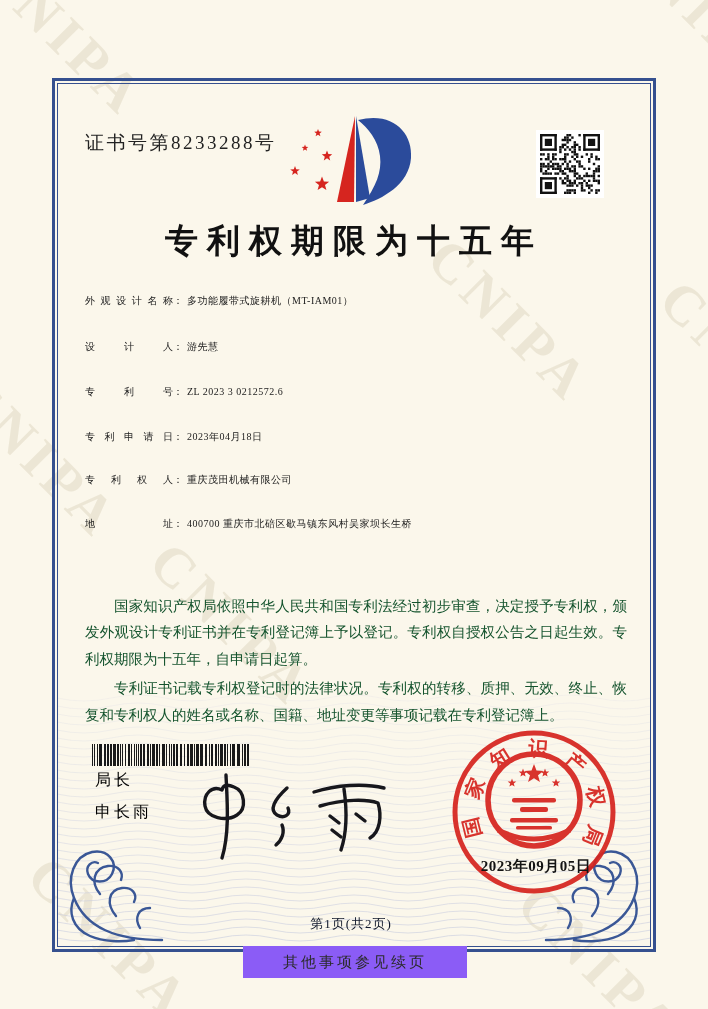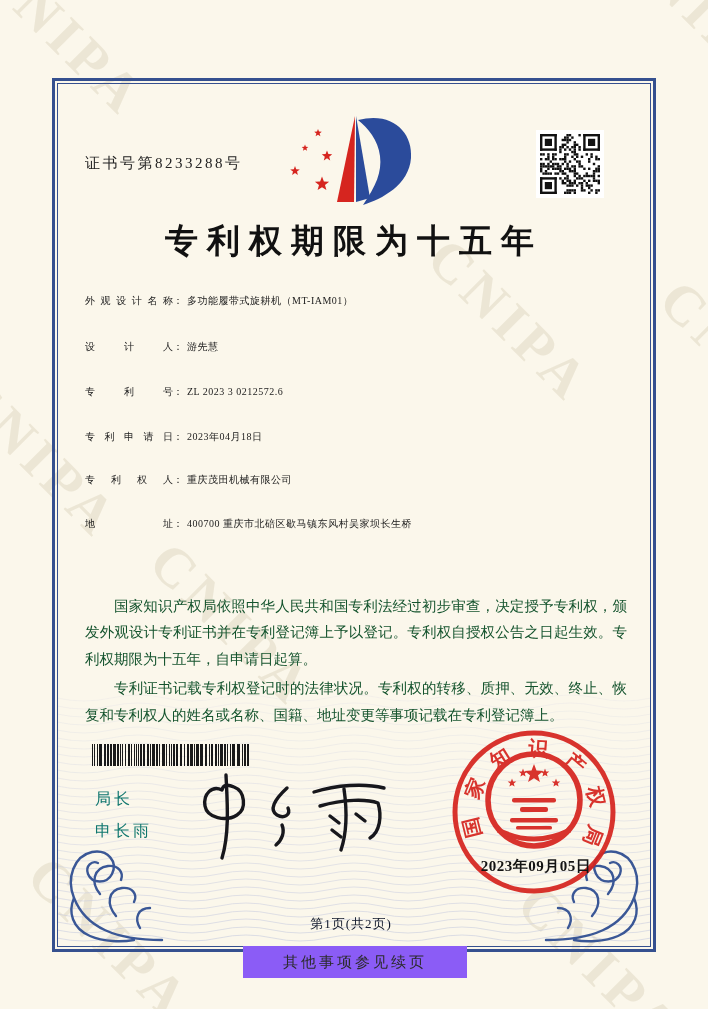--- a/index.html
+++ b/index.html
@@ -34,21 +34,21 @@
     position:absolute; left:2px; top:2px; right:2px; bottom:2px;
     border:1px solid #35508F;
   }
   .waves{position:absolute; z-index:2; left:57px; top:694px;}
   .flourish{position:absolute; z-index:4;}
   .flourish-left{left:46px; top:836px;}
   .flourish-right{left:540px; top:836px; transform:scaleX(-1);}
   
   .cert-no{
     position:absolute; z-index:5; left:85px; top:130px;
-    font-size:15px; letter-spacing:2.5px; color:#222;margin-top:24px;
+    font-size:19px; letter-spacing:2.5px; color:#222;
   }
   .logo{position:absolute; z-index:5; left:280px; top:110px;}
   .qr-box{
     position:absolute; z-index:5; left:536px; top:130px;
     width:68px; height:68px; background:#fff;
   }
   .qr-box svg{position:absolute; left:4px; top:4px;}
   .title{
     position:absolute; z-index:5; left:0; top:219px; width:708px;
     text-align:center; font-size:33px; font-weight:bold;
@@ -70,23 +70,23 @@
   
   .paras{
     position:absolute; z-index:5; left:85px; top:593px; width:542px;
     font-size:14.5px; line-height:1.82; text-align:justify; color:#14532d;
     font-style:oblique 6deg;
   }
   .paras p{margin:0 0 3px 0; text-indent:2em;}
   
   .barcode{position:absolute; z-index:5; left:92px; top:744px;}
   .signer{
-    position:absolute; z-index:5; left:95px; top:783px;
+    position:absolute; z-index:5; left:95px; top:764px;
     font-family:Liberation Sans, sans-serif;
-    font-size:16px; letter-spacing:3px; color:#0f766e; line-height:32px;
+    font-size:16px; letter-spacing:3px; color:#000000; line-height:32px;
   }
   .signature{position:absolute; z-index:5; left:192px; top:770px;}
   .seal{position:absolute; z-index:6; left:448px; top:726px; opacity:.93;}
   .seal-date{
     position:absolute; z-index:7; left:458px; top:857px; width:156px;
     text-align:center; font-size:15px; font-weight:bold; color:#141414;
     letter-spacing:.5px;
   }
   .page-num{
     position:absolute; z-index:5; left:52px; top:915px; width:598px;

